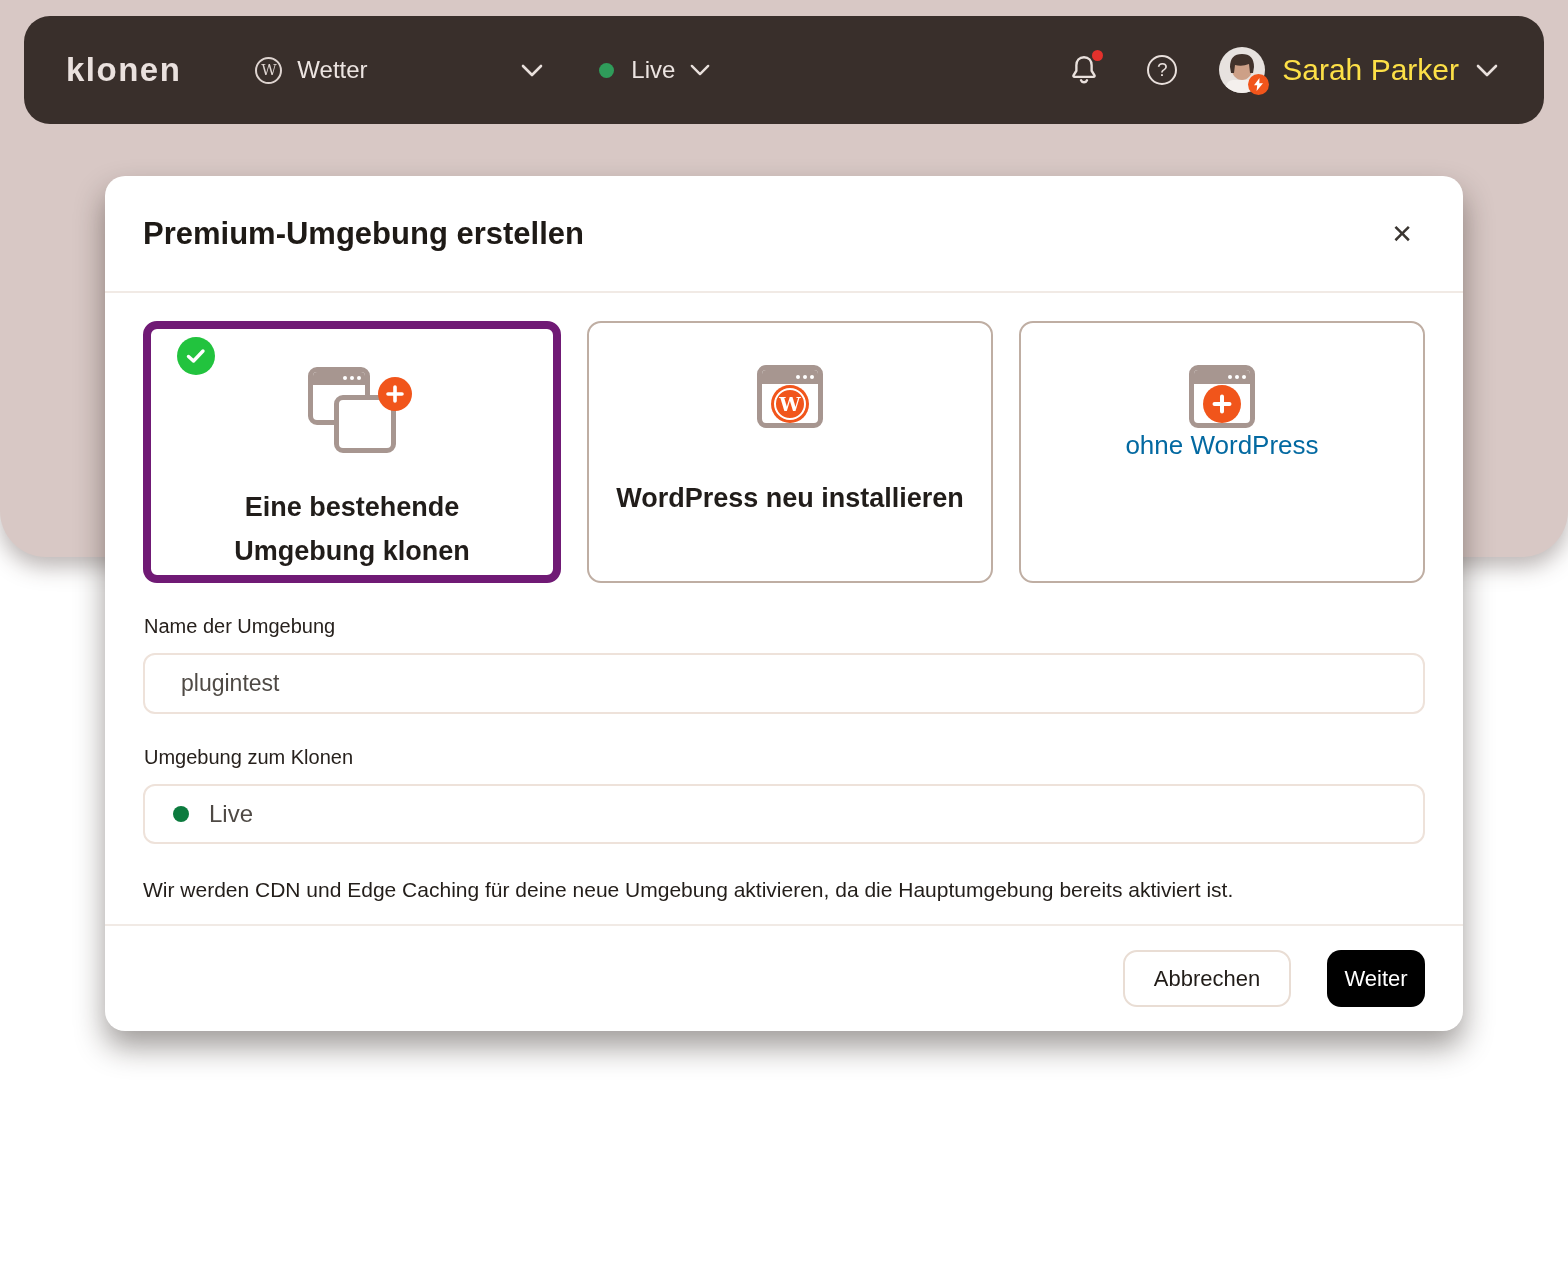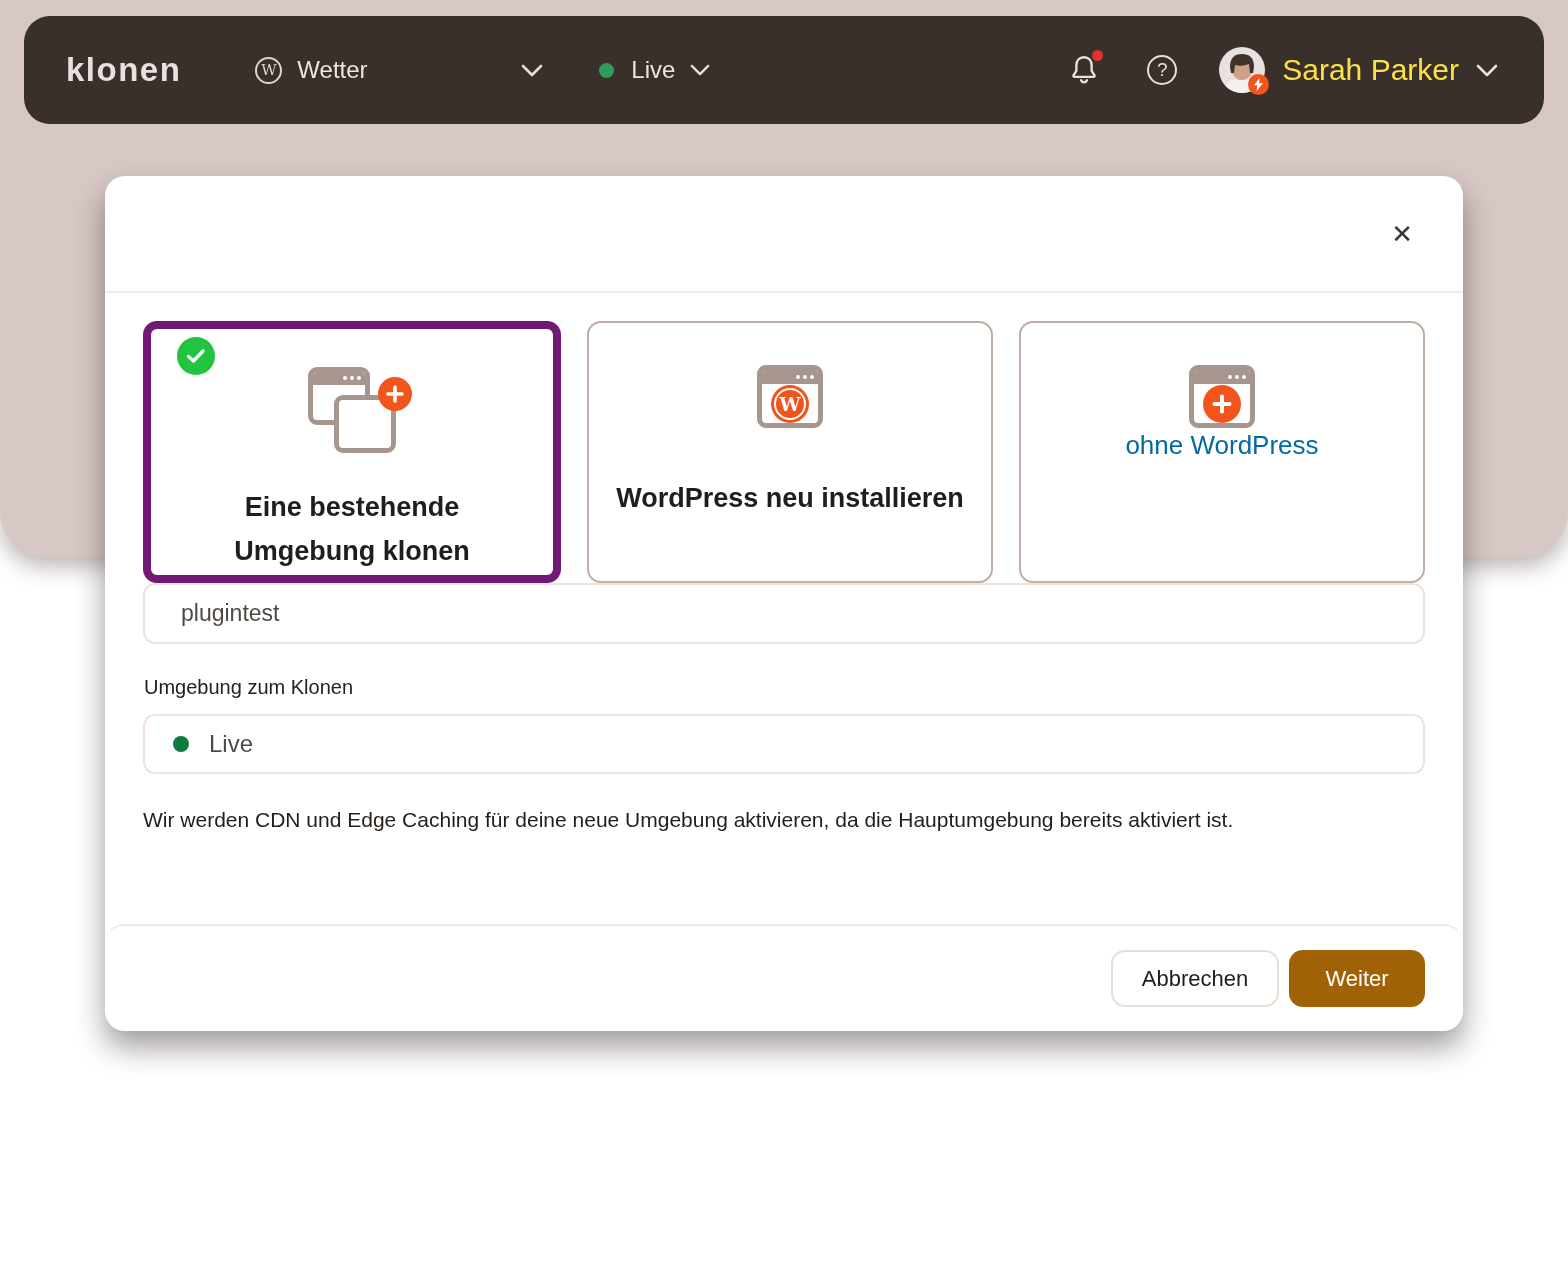--- a/index.html
+++ b/index.html
@@ -128,26 +128,26 @@
     display:flex; align-items:center; padding-left:28px; cursor:pointer; background:#fff;
   }
   .live-dot { width:16px; height:16px; border-radius:50%; background:#0c7b3e; }
   .select-box .sel-text { margin-left:20px; font-size:24px; color:#4f4a45; }
   .info-text { margin-top:34px; font-size:21px; color:#231e1a; }
 
   
   .modal-footer {
     margin-top:auto; border-top:2px solid #f1eae5;
     display:flex; justify-content:flex-end; align-items:center;
-    gap:10px; padding:24px 38px;border-radius:19px;
+    gap:36px; padding:24px 38px;
   }
   .btn { font-family:inherit; font-size:22px; border-radius:14px; cursor:pointer;
     display:flex; align-items:center; justify-content:center; height:57px; }
   .btn-cancel { width:168px; background:#fff; border:2px solid #e9ddd4; color:#211c18; }
-  .btn-next { width:136px; background:#a16207; border:none; color:#ffffff; }
+  .btn-next { width:98px; background:#000000; border:none; color:#ffffff; }
 </style>
 </head>
 <body>
 
 <div class="bg-band"></div>
 
 <header class="navbar">
   <div class="logo">klonen</div>
 
   <div class="site-selector">
@@ -203,20 +203,21 @@
     <span class="user-name">Sarah Parker</span>
     <svg class="chev user-chev" width="22" height="13" viewBox="0 0 22 13">
         <path d="M2 2 L11 11 L20 2" fill="none" stroke="#e9e0dc" stroke-width="2.6" stroke-linecap="round" stroke-linejoin="round"></path>
       </svg>
   </div>
 </header>
 
 <section class="modal">
 
   <div class="modal-header">
+    <h1 class="modal-title">Premium-Umgebung erstellen</h1>
     <button class="modal-close">
       <span>✕</span>
     </button>
   </div>
 
   <div class="modal-body">
 
     <div class="cards">
 
       <div class="option-card selected">
@@ -272,20 +273,21 @@
                   <path d="M10 2.5 V17.5 M2.5 10 H17.5" stroke="#fff" stroke-width="4" stroke-linecap="round"></path>
                 </svg>
             </span>
           </div>
         </div>
         <div class="card-sublabel">ohne WordPress</div>
       </div>
     </div>
 
     
+    <div class="field-label">Name der Umgebung</div>
     <input class="text-input" type="text" value="plugintest" style="">
 
     
     <div class="field-label">Umgebung zum Klonen</div>
     <div class="select-box">
       <span class="live-dot"></span>
       <span class="sel-text">Live</span>
     </div>
 
     <p class="info-text">Wir werden CDN und Edge Caching für deine neue Umgebung aktivieren, da die Hauptumgebung bereits aktiviert ist.</p>

